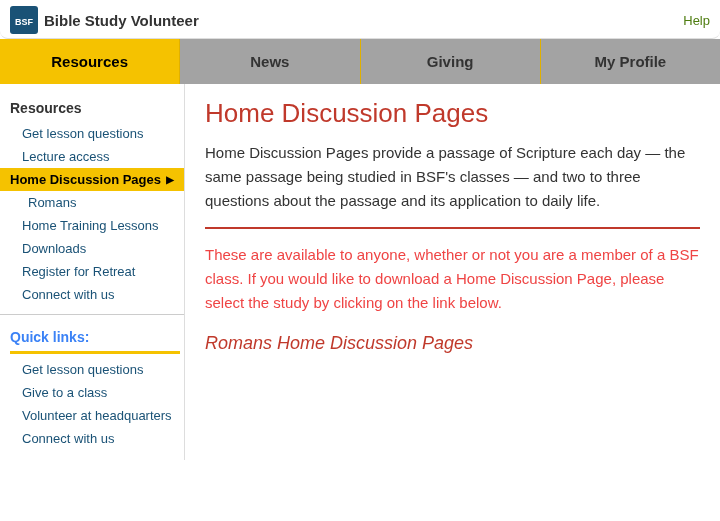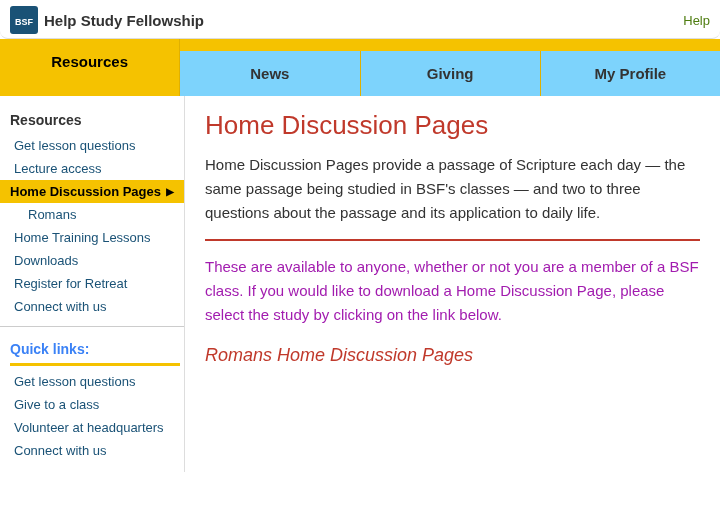--- a/index.html
+++ b/index.html
@@ -49,22 +49,21 @@
       color: #333;
       cursor: pointer;
       border-right: 1px solid #e0b000;
     }
     .nav-tab:last-child { border-right: none; }
     .nav-tab.active {
       background: #f5c200;
       color: #000;
     }
     .nav-tab:not(.active) {
-      background: #7dd3fc;
-      margin-top: 12px;
+      background: #a3a3a3;
     }
 
     
     #main {
       display: flex;
     }
 
     
     #sidebar {
       width: 185px;
@@ -73,21 +72,21 @@
       border-right: 1px solid #ddd;
     }
     #sidebar-resources-heading {
       font-weight: bold;
       font-size: 14px;
       padding: 6px 10px;
       color: #333;
     }
     .sidebar-item {
       display: block;
-      padding: 4px 10px 4px 14px;
+      padding: 4px 10px 4px 22px;
       font-size: 13px;
       color: #1a5276;
       text-decoration: none;
       cursor: pointer;
     }
     .sidebar-item.active {
       background: #f5c200;
       color: #000;
       font-weight: bold;
       padding-left: 10px;
@@ -138,41 +137,41 @@
       margin-bottom: 8px;
     }
     #content-divider {
       border: none;
       border-top: 2px solid #c0392b;
       margin: 14px 0;
     }
     #body-text {
       font-size: 15px;
       line-height: 1.6;
-      color: #a21caf;
+      color: #ef4444;
       margin-bottom: 18px;
     }
     #romans-link {
       font-size: 18px;
       color: #c0392b;
       text-decoration: none;
       cursor: pointer;
       font-style: italic;
     }
   </style>
 </head>
 <body>
 
 <div id="header">
   <div id="logo-area">
     <svg id="logo-icon" viewBox="0 0 28 28" xmlns="http://www.w3.org/2000/svg">
       <rect width="28" height="28" rx="3" fill="#1a5276"></rect>
       <text x="14" y="19" text-anchor="middle" fill="white" font-size="9" font-weight="bold">BSF</text>
     </svg>
-    <span id="logo-text">Help Study Fellowship</span>
+    <span id="logo-text">Bible Study Volunteer</span>
   </div>
   <a id="help-link">Help</a>
 </div>
 
 <div id="nav-tabs">
   <div class="nav-tab active">Resources</div>
   <div class="nav-tab">News</div>
   <div class="nav-tab">Giving</div>
   <div class="nav-tab">My Profile</div>
 </div>

